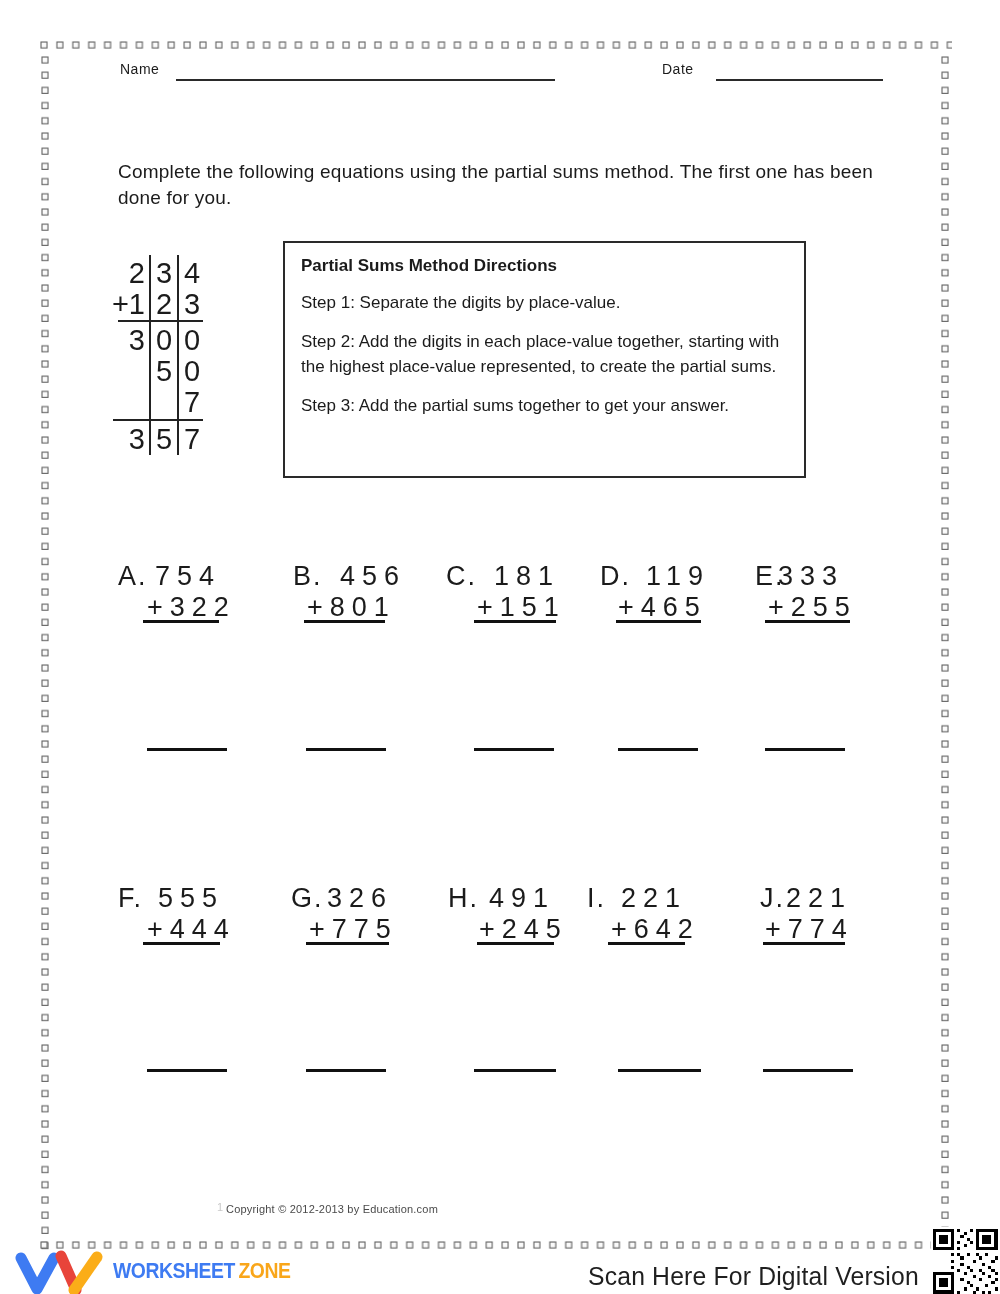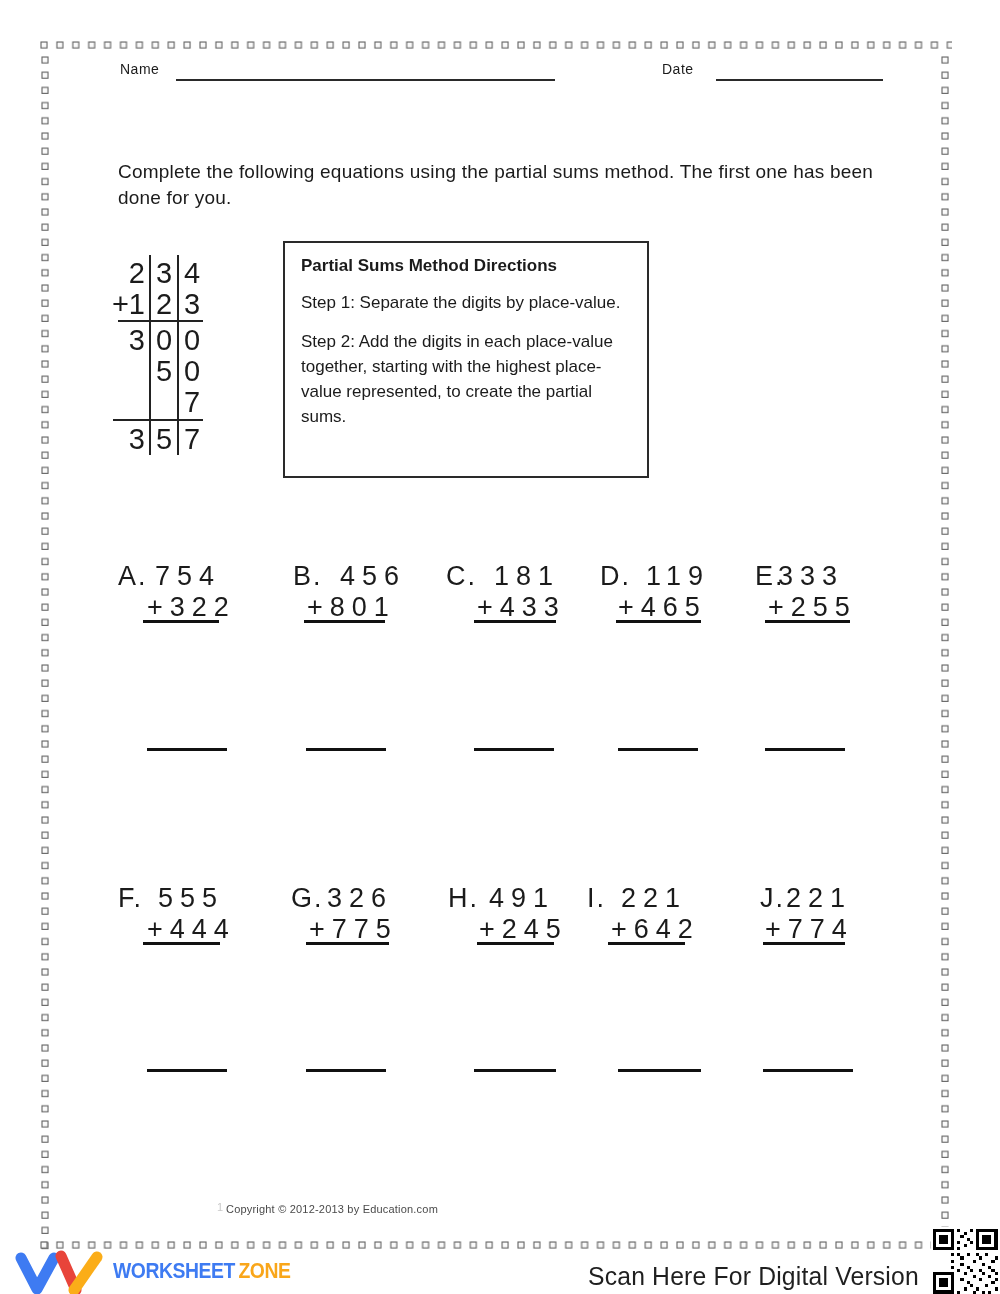--- a/index.html
+++ b/index.html
@@ -14,21 +14,21 @@
   .ws-instructions{font-size:19px;line-height:26px;width:785px;letter-spacing:.2px;}
   
   .ex{position:absolute;left:110px;top:253px;width:96px;height:205px;font-size:29px;}
   .ex-row{position:absolute;left:0;width:96px;display:flex;}
   .ex-c1{width:40px;text-align:right;padding-right:5px;box-sizing:border-box;}
   .ex-c2{width:28px;text-align:center;}
   .ex-c3{width:28px;text-align:center;}
   .ex-vline{position:absolute;top:2px;width:2px;height:200px;background:#222;}
   .ex-hline{position:absolute;height:2px;background:#222;}
   
-  .dir-box{position:absolute;left:283px;top:241px;width:366px;height:237px;
+  .dir-box{position:absolute;left:283px;top:241px;width:523px;height:237px;
            border:2px solid #2a2a2a;box-sizing:border-box;padding:13px 16px;}
   .dir-title{font-weight:bold;font-size:17px;margin:0 0 14px 0;}
   .dir-step{font-size:17px;line-height:25px;margin:12px 0 14px 0;}
   
   .prob{position:absolute;width:130px;height:95px;}
   .p-label{position:absolute;top:0;left:0;font-size:27px;letter-spacing:2px;}
   .p-top{position:absolute;top:0;font-size:27px;letter-spacing:7px;}
   .p-bot{position:absolute;top:31px;font-size:27px;letter-spacing:7px;}
   .p-ul{position:absolute;top:59px;height:3px;background:#111;}
   .ans-line{position:absolute;height:3px;background:#111;}
@@ -119,38 +119,39 @@
       <span class="ex-c1">3</span>
       <span class="ex-c2">5</span>
       <span class="ex-c3">7</span>
     </div>
   </div>
 
   <div class="dir-box">
     <p class="dir-title">Partial Sums Method Directions</p>
     <p class="dir-step">Step 1: Separate the digits by place-value.</p>
     <p class="dir-step">Step 2: Add the digits in each place-value together, starting with the highest place-value represented, to create the partial sums.</p>
+    <p class="dir-step" style="margin-bottom:0">Step 3: Add the partial sums together to get your answer.</p>
   </div>
 
   <div class="prob" style="left:118px;top:561px">
     <span class="p-label">A.</span>
     <span class="p-top" style="left:37px">754</span>
     <span class="p-bot" style="left:29px">+322</span>
     <div class="p-ul" style="left:25px;width:76px"></div>
   </div>
   <div class="prob" style="left:293px;top:561px">
     <span class="p-label">B.</span>
     <span class="p-top" style="left:47px">456</span>
     <span class="p-bot" style="left:14px">+801</span>
     <div class="p-ul" style="left:11px;width:81px"></div>
   </div>
   <div class="prob" style="left:446px;top:561px">
     <span class="p-label">C.</span>
     <span class="p-top" style="left:48px">181</span>
-    <span class="p-bot" style="left:31px">+433</span>
+    <span class="p-bot" style="left:31px">+151</span>
     <div class="p-ul" style="left:28px;width:82px"></div>
   </div>
   <div class="prob" style="left:600px;top:561px">
     <span class="p-label">D.</span>
     <span class="p-top" style="left:46px">119</span>
     <span class="p-bot" style="left:18px">+465</span>
     <div class="p-ul" style="left:16px;width:85px"></div>
   </div>
   <div class="prob" style="left:755px;top:561px">
     <span class="p-label">E.</span>

